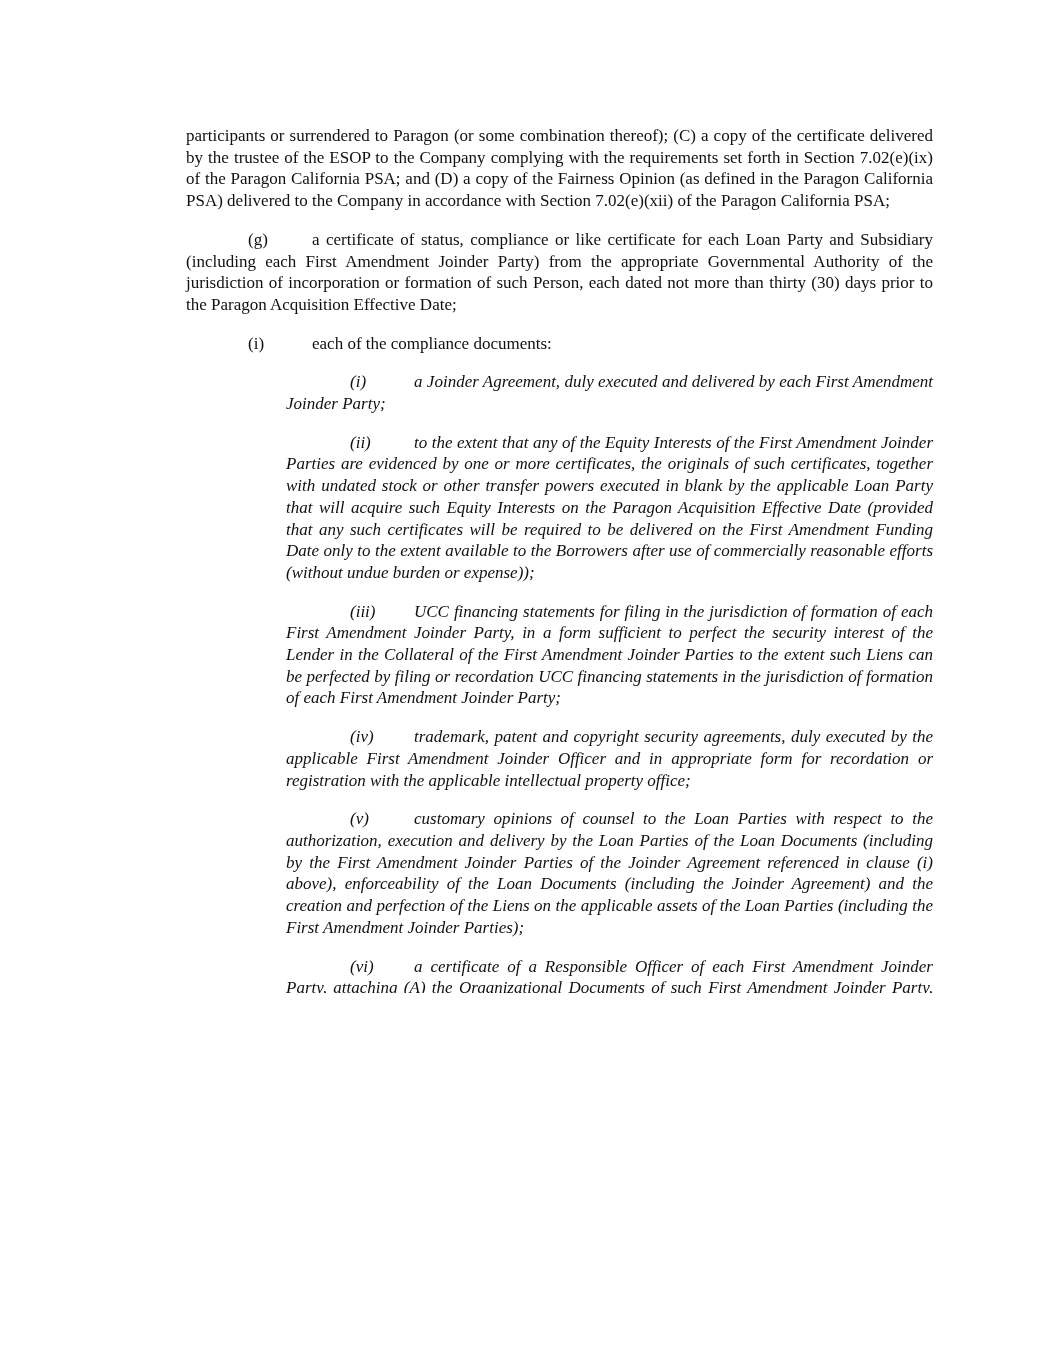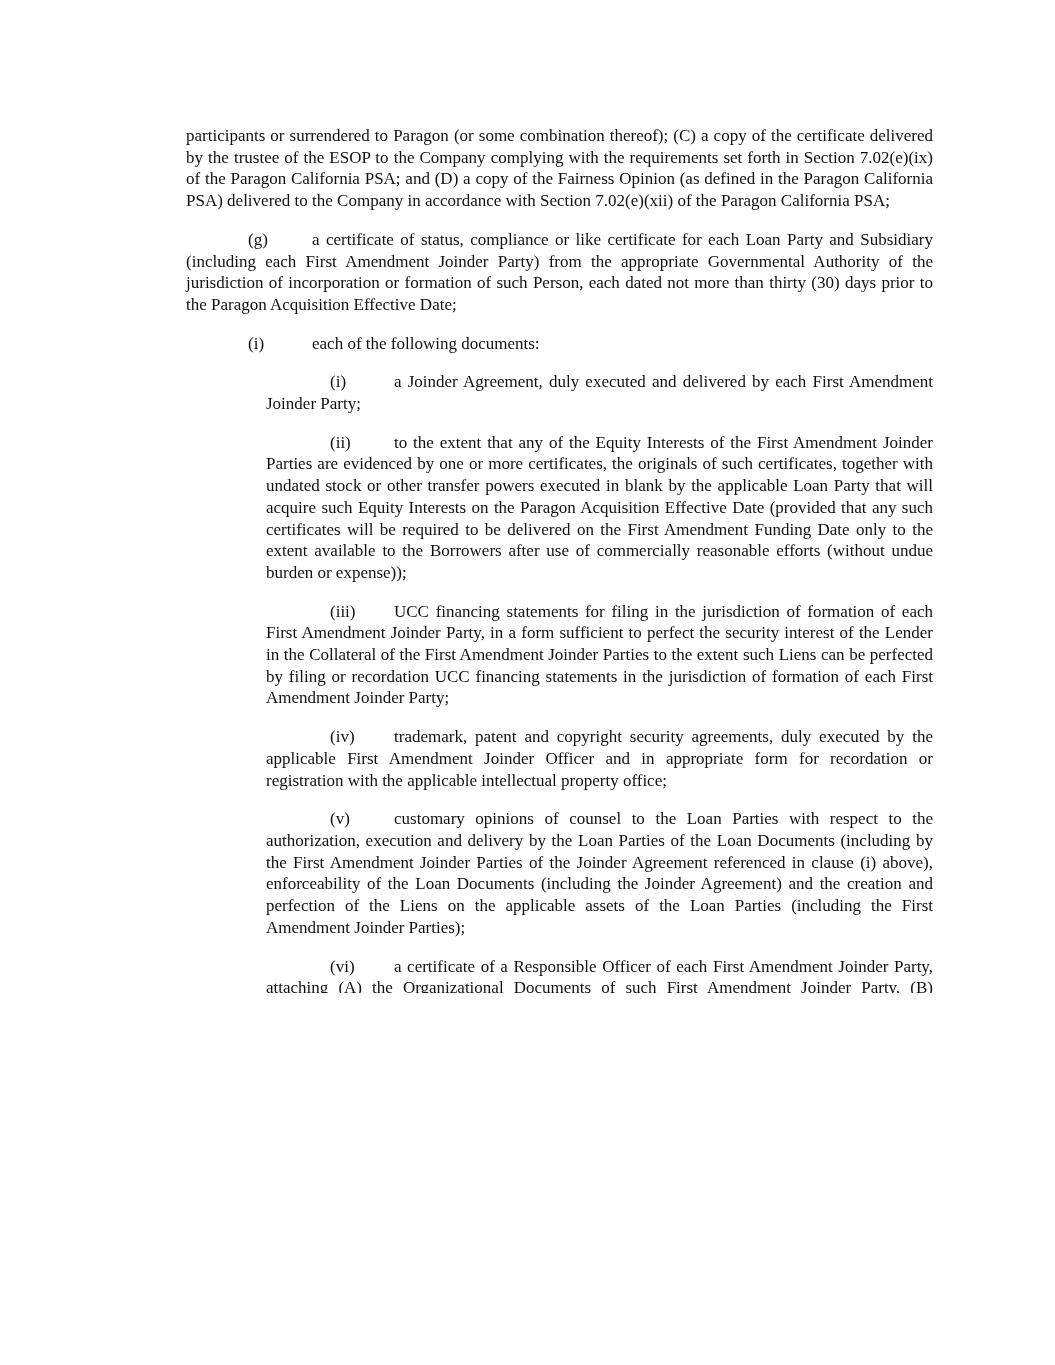--- a/index.html
+++ b/index.html
@@ -24,21 +24,21 @@
     width: 747px;
     font-size: 17px;
     line-height: 21.7px;
   }
   .para {
     margin: 0 0 17px 0;
     text-align: justify;
   }
   .para.level0 { text-indent: 0; }
   .para.level1 { text-indent: 62px; }
-  .para.level2 { margin-left: 80px; text-indent: 64px; }
+  .para.level2 { margin-left: 100px; text-indent: 64px; font-style: italic; }
   .para.cutoff { text-align-last: justify; margin-bottom: 0; }
   .clause-label {
     display: inline-block;
     width: 64px;
     text-indent: 0;
   }
   .page-number {
     position: absolute;
     left: 0;
     right: 0;
@@ -73,21 +73,21 @@
   }
 </style>
 </head>
 <body>
 
 <div class="page">
 
   <div class="doc-body">
       <p class="para level0"><span>participants or surrendered to Paragon (or some combination thereof); (C) a copy of the certificate delivered by the trustee of the ESOP to the Company complying with the requirements set forth in Section 7.02(e)(ix) of the Paragon California PSA; and (D) a copy of the Fairness Opinion (as defined in the Paragon California PSA) delivered to the Company in accordance with Section 7.02(e)(xii) of the Paragon California PSA;</span></p>
       <p class="para level1"><span class="clause-label">(g)</span><span>a certificate of status, compliance or like certificate for each Loan Party and Subsidiary (including each First Amendment Joinder Party) from the appropriate Governmental Authority of the jurisdiction of incorporation or formation of such Person, each dated not more than thirty (30) days prior to the Paragon Acquisition Effective Date;</span></p>
-      <p class="para level1"><span class="clause-label">(i)</span><span>each of the following documents:</span></p>
+      <p class="para level1"><span class="clause-label">(i)</span><span>each of the compliance documents:</span></p>
       <p class="para level2"><span class="clause-label">(i)</span><span>a Joinder Agreement, duly executed and delivered by each First Amendment Joinder Party;</span></p>
       <p class="para level2"><span class="clause-label">(ii)</span><span>to the extent that any of the Equity Interests of the First Amendment Joinder Parties are evidenced by one or more certificates, the originals of such certificates, together with undated stock or other transfer powers executed in blank by the applicable Loan Party that will acquire such Equity Interests on the Paragon Acquisition Effective Date (provided that any such certificates will be required to be delivered on the First Amendment Funding Date only to the extent available to the Borrowers after use of commercially reasonable efforts (without undue burden or expense));</span></p>
       <p class="para level2"><span class="clause-label">(iii)</span><span>UCC financing statements for filing in the jurisdiction of formation of each First Amendment Joinder Party, in a form sufficient to perfect the security interest of the Lender in the Collateral of the First Amendment Joinder Parties to the extent such Liens can be perfected by filing or recordation UCC financing statements in the jurisdiction of formation of each First Amendment Joinder Party;</span></p>
       <p class="para level2"><span class="clause-label">(iv)</span><span>trademark, patent and copyright security agreements, duly executed by the applicable First Amendment Joinder Officer and in appropriate form for recordation or registration with the applicable intellectual property office;</span></p>
       <p class="para level2"><span class="clause-label">(v)</span><span>customary opinions of counsel to the Loan Parties with respect to the authorization, execution and delivery by the Loan Parties of the Loan Documents (including by the First Amendment Joinder Parties of the Joinder Agreement referenced in clause (i) above), enforceability of the Loan Documents (including the Joinder Agreement) and the creation and perfection of the Liens on the applicable assets of the Loan Parties (including the First Amendment Joinder Parties);</span></p>
       <p class="para level2 cutoff"><span class="clause-label">(vi)</span><span>a certificate of a Responsible Officer of each First Amendment Joinder Party, attaching (A) the Organizational Documents of such First Amendment Joinder Party, (B) resolutions or other action of the Governing Board of such First Amendment Joinder Party approving the transactions and other matters contemplated by the Loan Documents to which it is a party, and (C) an incumbency certificate evidencing the identity, authority</span></p>
     </div>
 
   <div class="page-number">-52-</div>
 

